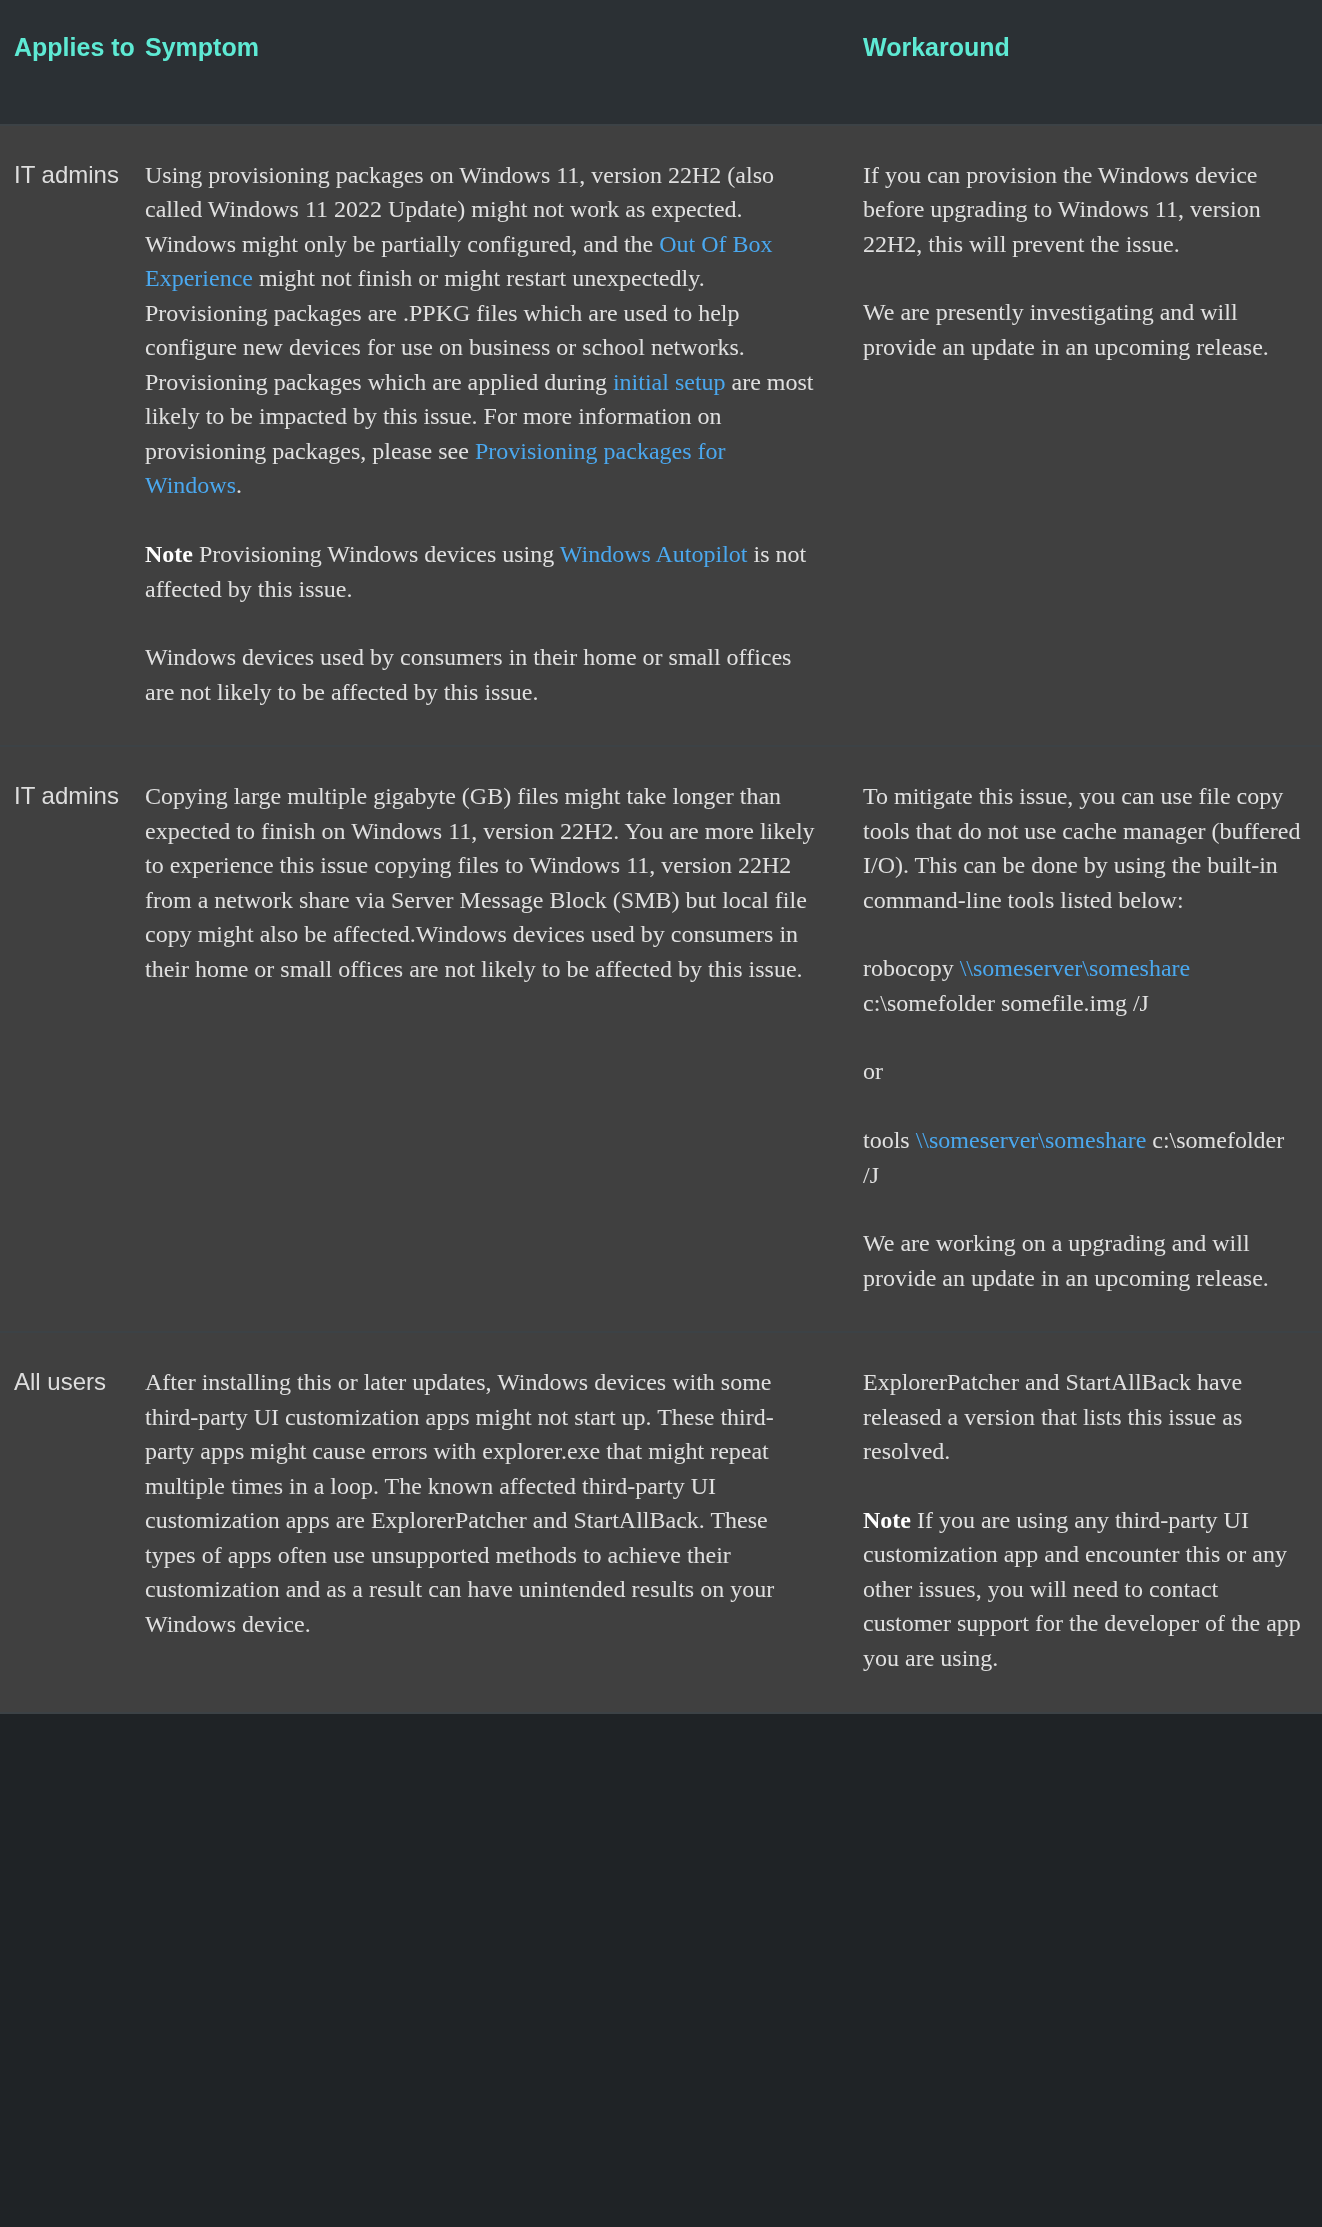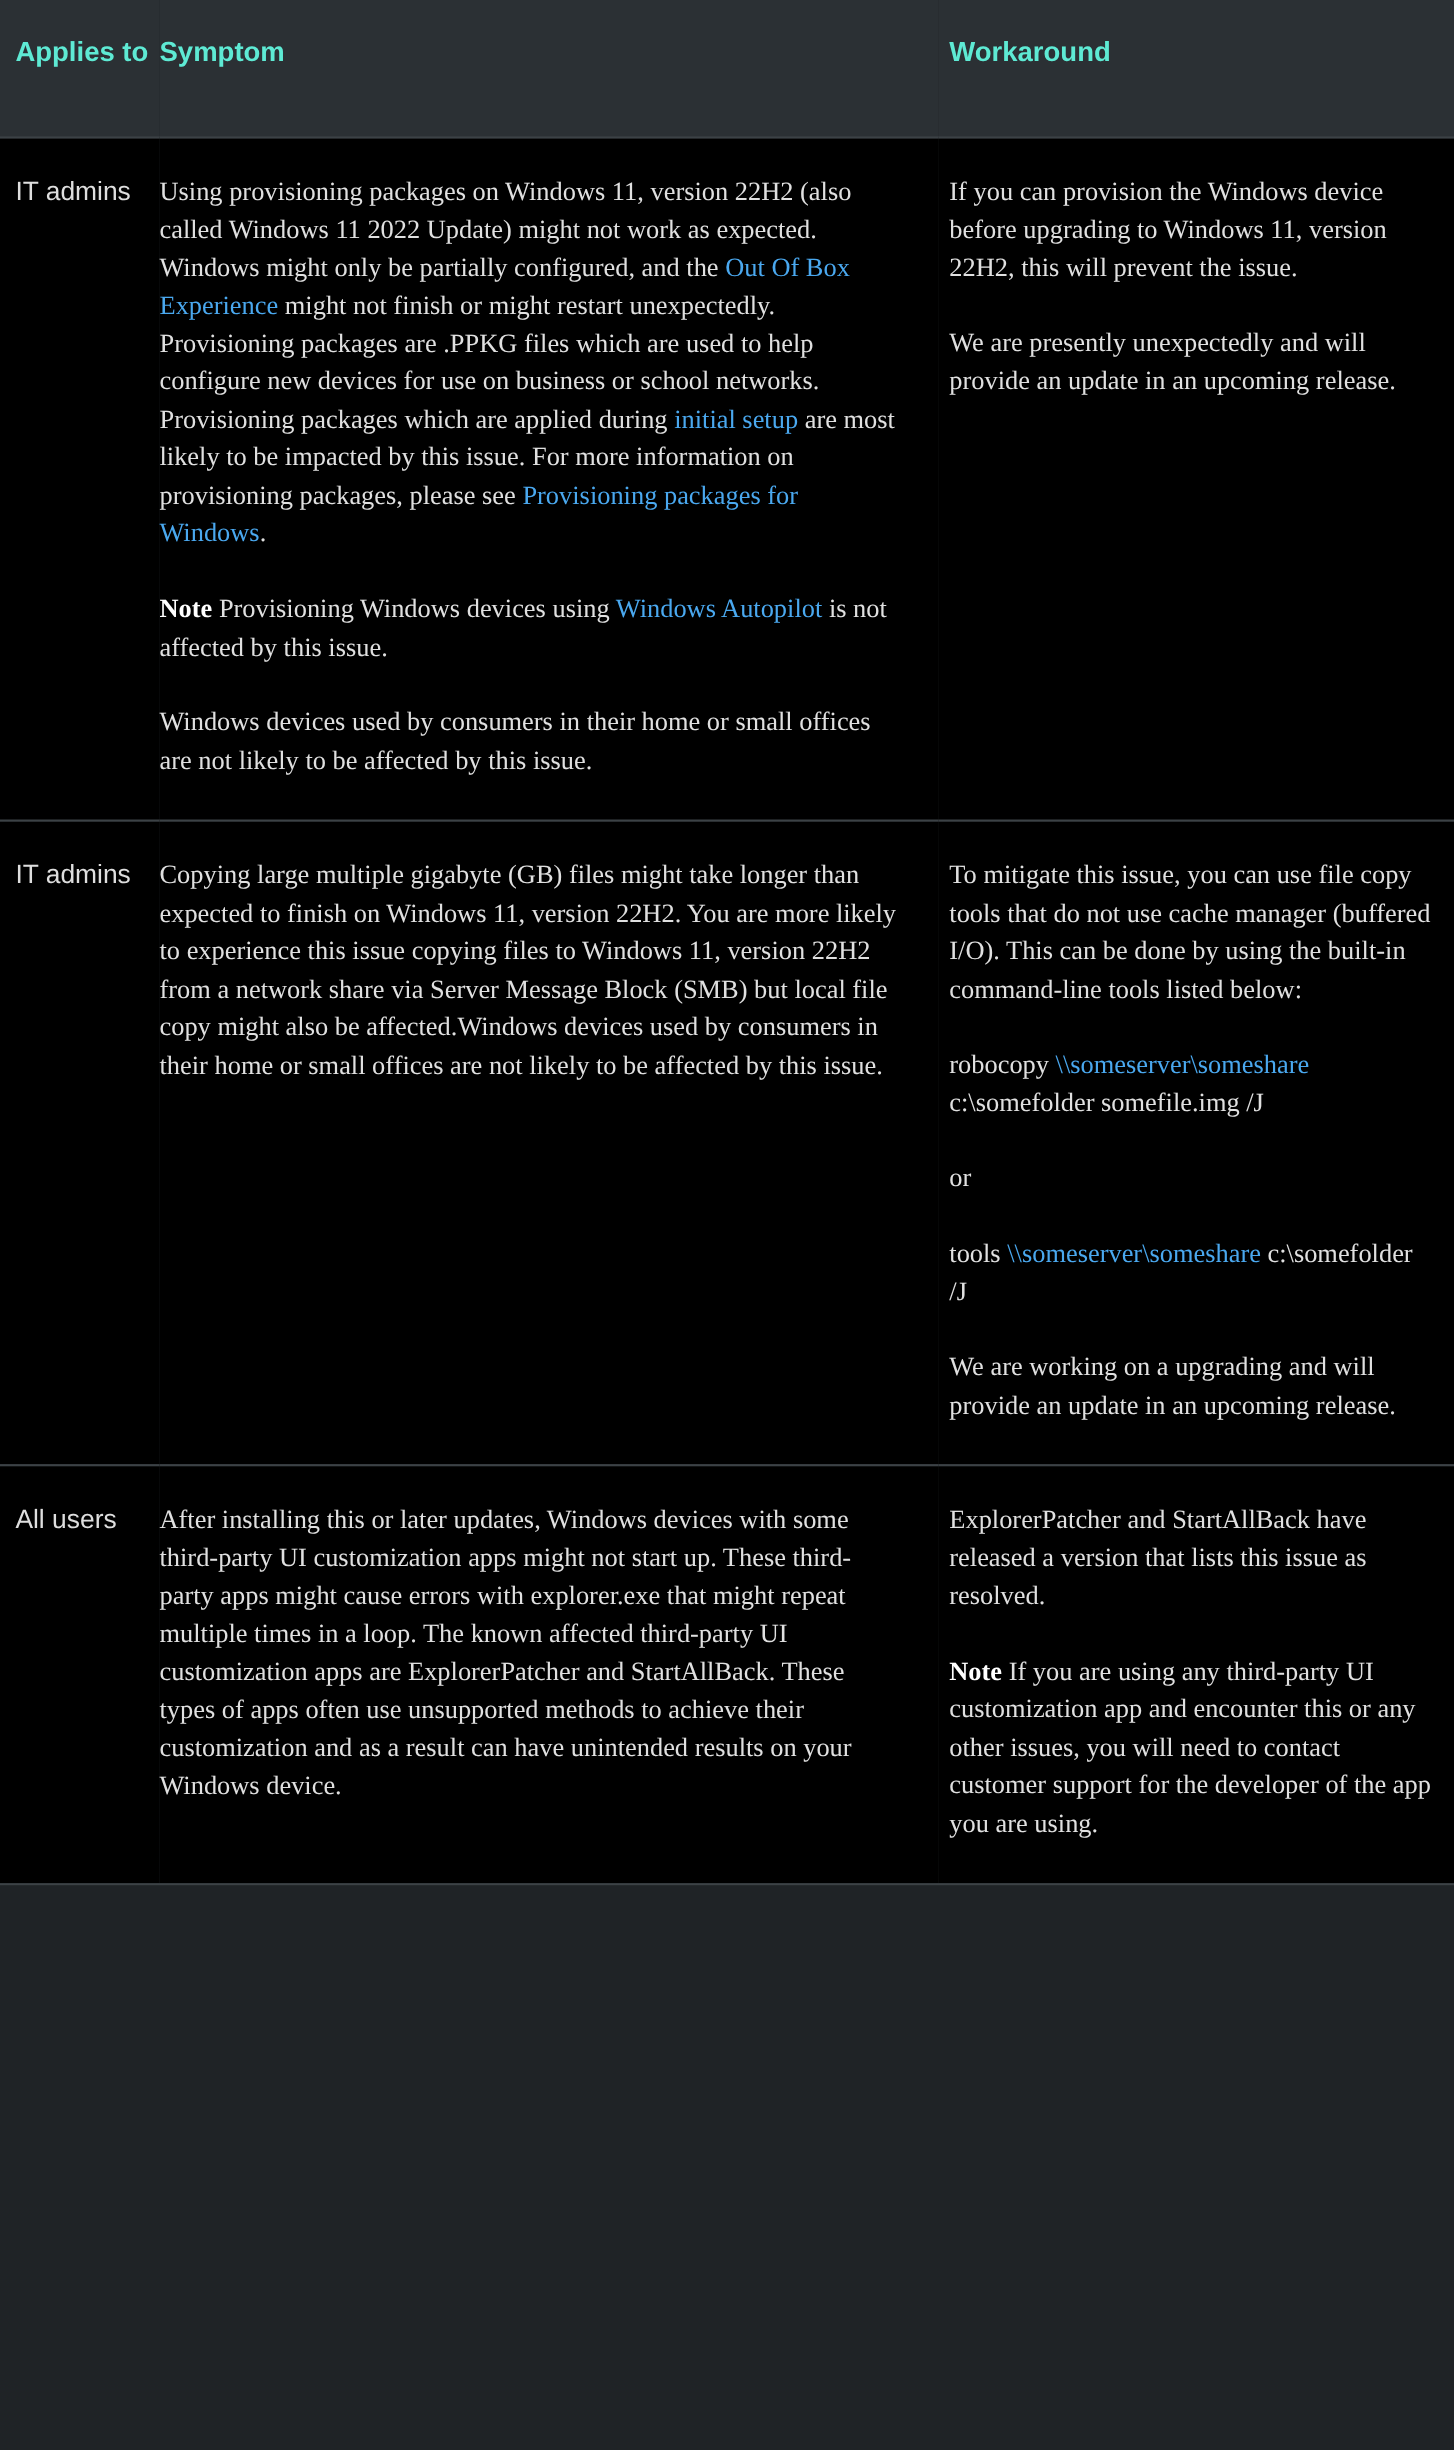--- a/index.html
+++ b/index.html
@@ -33,21 +33,21 @@
     color: #5eead4;
     line-height: 1.42;
     padding: 30px 22px 58px 22px;
     border-bottom: 2px solid #3c4246;
   }
   thead th.th-applies { padding-left: 14px; padding-right: 10px; }
   thead th.th-symptom { padding-left: 0px; }
   thead th.th-workaround { padding-left: 10px; }
 
   tbody tr {
-    background: #000000;
+    background: #404040;
   }
   tbody tr + tr td {
     border-top: 2px solid #3c4246;
   }
   tbody td {
     vertical-align: top;
     font-size: 24px;
     line-height: 1.44;
     color: #e0e0e0;
     padding: 32px 22px 36px 22px;
@@ -112,21 +112,21 @@
 
     <tr>
       <td class="cell-applies">IT admins</td>
       <td class="cell-symptom">
         <p><span>Using provisioning packages on Windows 11, version 22H2 (also called Windows 11 2022 Update) might not work as expected. Windows might only be partially configured, and the </span><a class="doc-link" href="#">Out Of Box Experience</a><span> might not finish or might restart unexpectedly. Provisioning packages are .PPKG files which are used to help configure new devices for use on business or school networks. Provisioning packages which are applied during </span><a class="doc-link" href="#">initial setup</a><span> are most likely to be impacted by this issue. For more information on provisioning packages, please see </span><a class="doc-link" href="#">Provisioning packages for Windows</a><span>.</span></p>
         <p><strong class="note-label">Note</strong><span> Provisioning Windows devices using </span><a class="doc-link" href="#">Windows Autopilot</a><span> is not affected by this issue.</span></p>
         <p>Windows devices used by consumers in their home or small offices are not likely to be affected by this issue.</p>
       </td>
       <td class="cell-workaround">
         <p>If you can provision the Windows device before upgrading to Windows 11, version 22H2, this will prevent the issue.</p>
-        <p>We are presently unexpectedly and will provide an update in an upcoming release.</p>
+        <p>We are presently investigating and will provide an update in an upcoming release.</p>
       </td>
     </tr>
 
     <tr>
       <td class="cell-applies">IT admins</td>
       <td class="cell-symptom">
         <p>Copying large multiple gigabyte (GB) files might take longer than expected to finish on Windows 11, version 22H2. You are more likely to experience this issue copying files to Windows 11, version 22H2 from a network share via Server Message Block (SMB) but local file copy might also be affected.Windows devices used by consumers in their home or small offices are not likely to be affected by this issue.</p>
       </td>
       <td class="cell-workaround">
         <p>To mitigate this issue, you can use file copy tools that do not use cache manager (buffered I/O). This can be done by using the built-in command-line tools listed below:</p>

